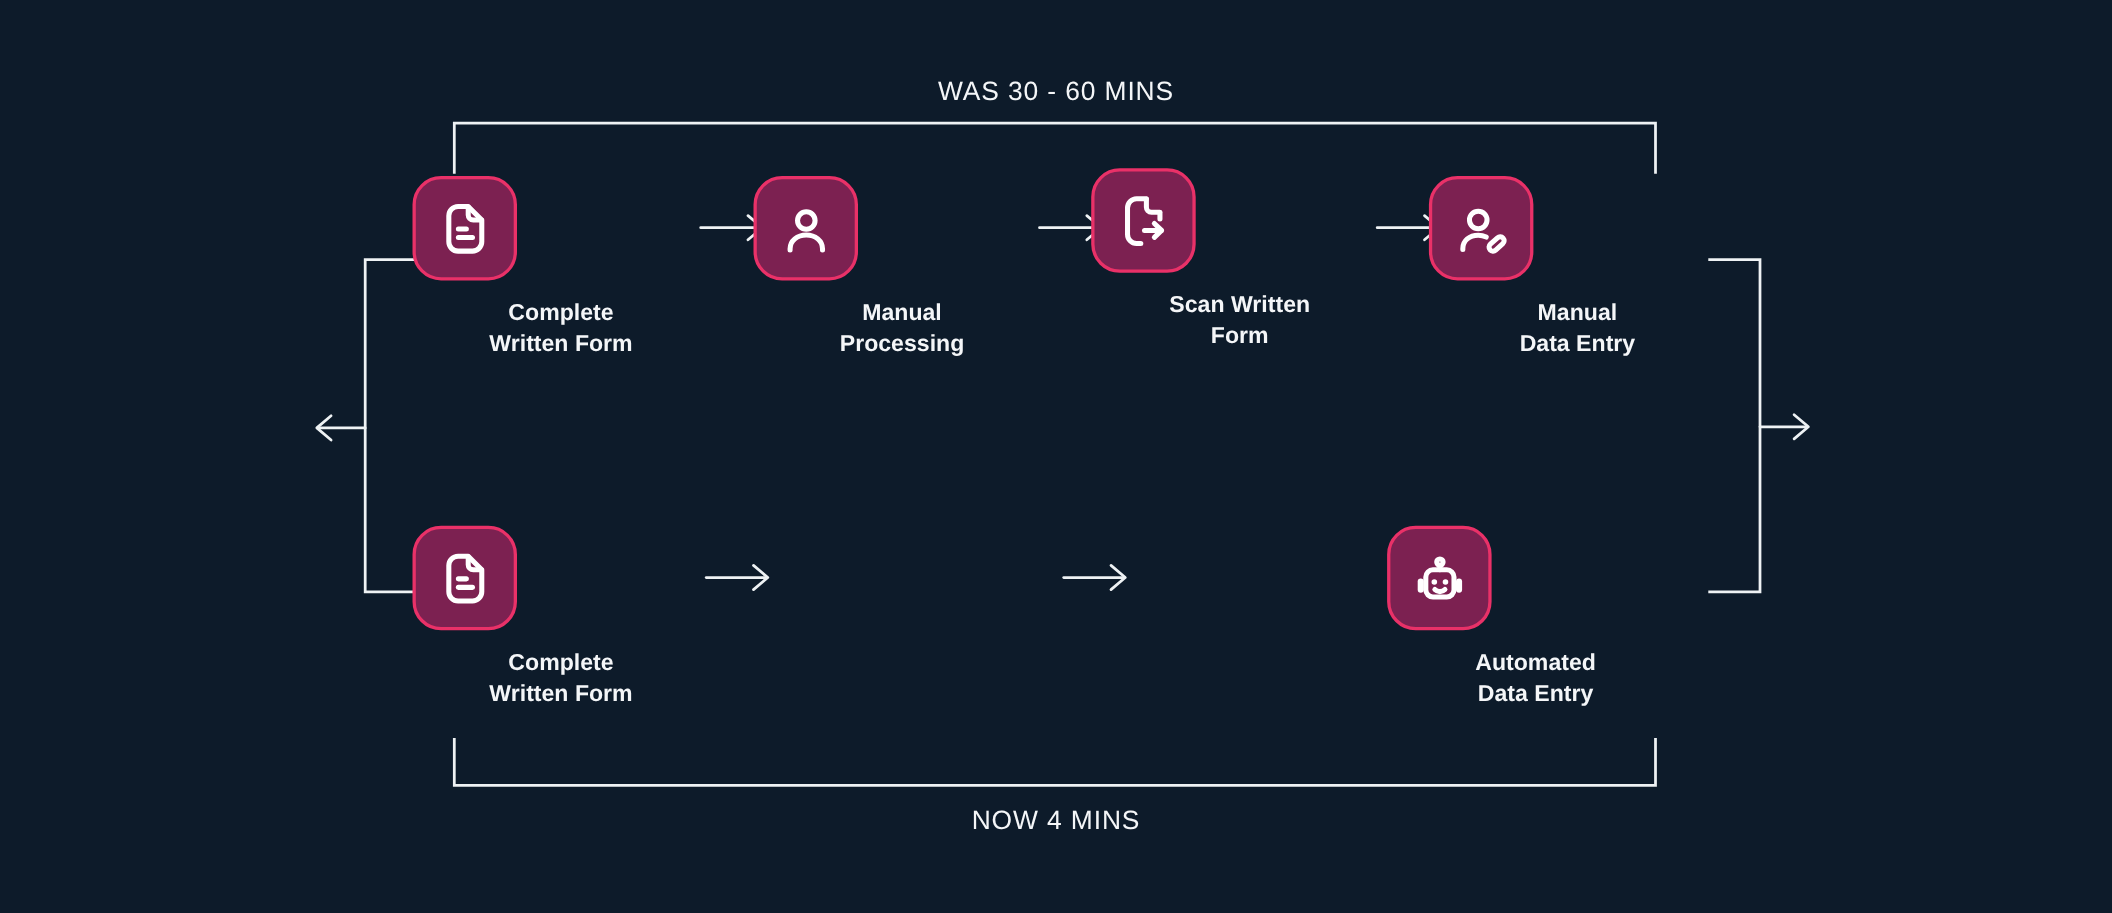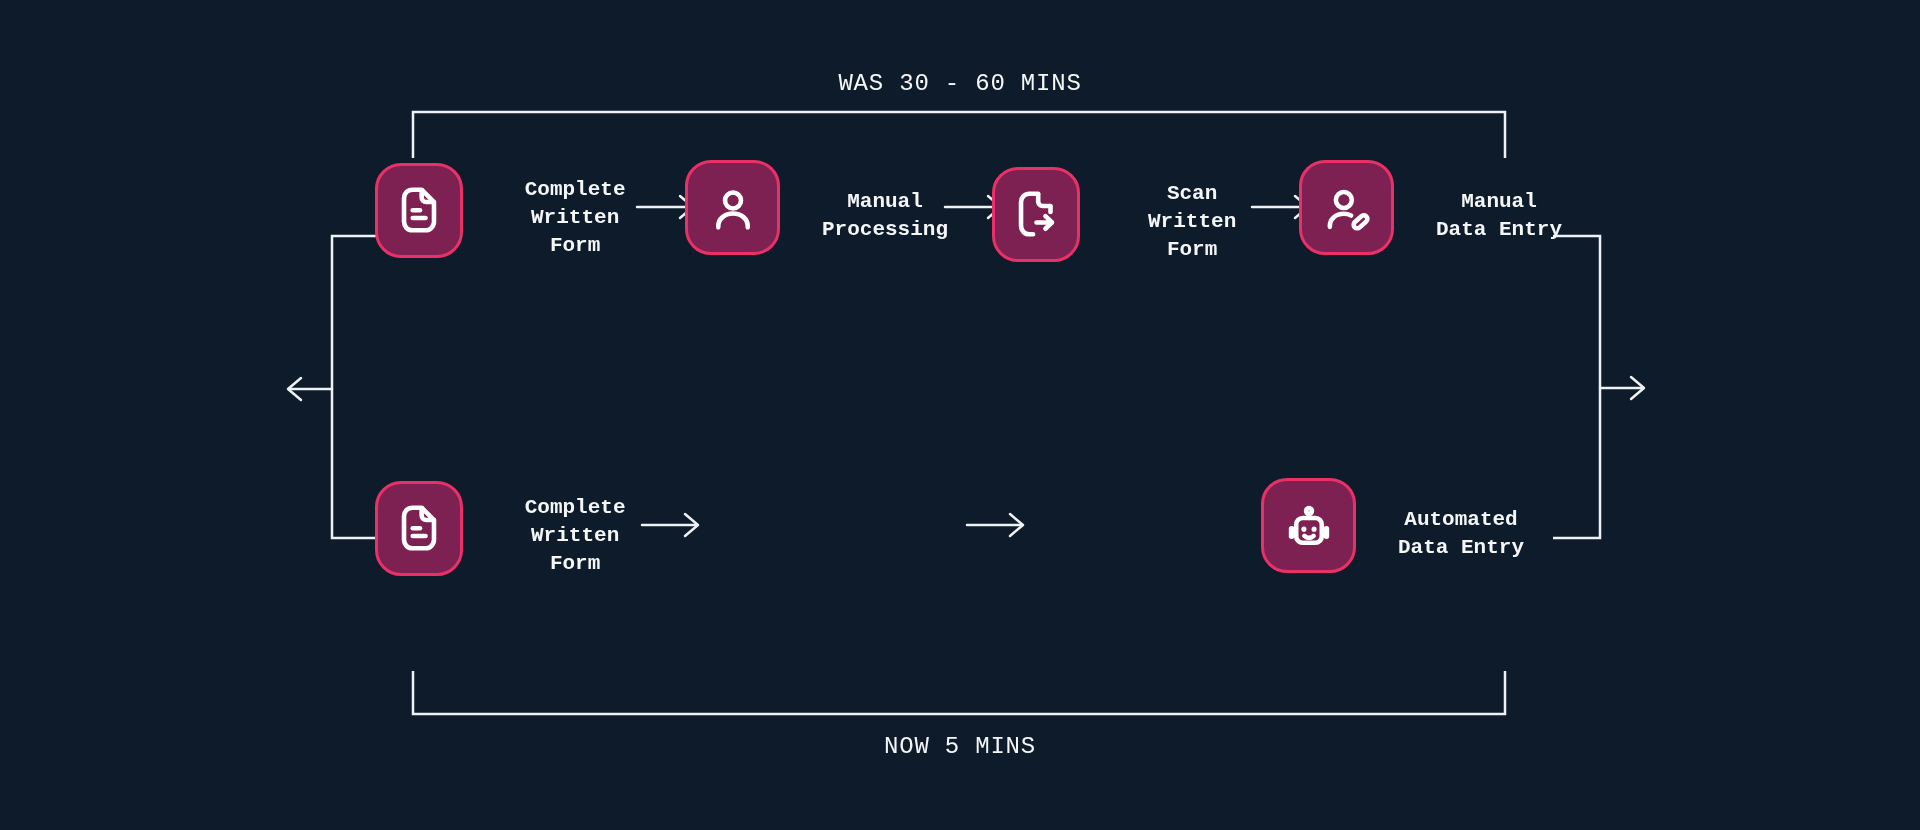--- a/index.html
+++ b/index.html
@@ -6,21 +6,21 @@
     margin: 0;
     padding: 0;
     background: var(--background, #0d1b2a);
   }
   .canvas {
     position: relative;
     width: 1920px;
     height: 830px;
     overflow: hidden;
     background: var(--background, #0d1b2a);
-    font-family: Liberation Mono, monospace;
+    font-family: Liberation Sans, sans-serif;
   }
   svg.connectors {
     position: absolute;
     left: 0; top: 0;
     width: 1920px; height: 830px;
   }
   .connectors .bracket {
     fill: none;
     stroke: var(--connector, #eef2f4);
     stroke-width: 2.5;
@@ -40,23 +40,21 @@
     font-size: 24px;
     font-weight: 400;
     letter-spacing: 0.8px;
     white-space: nowrap;
   }
   .node {
     position: absolute;
     width: 270px;
     transform: translateX(-50%);
     display: flex;
-    flex-direction: row;
-    align-items: center;
-    gap: 42px;
+    flex-direction: column;
   }
   .tile {
     width: 95px;
     height: 95px;
     box-sizing: border-box;
     border-radius: 26px;
     display: flex;
     align-items: center;
     justify-content: center;
   }
@@ -189,21 +187,21 @@
       <path d="M967 525 L1021 525"></path>
         <path d="M1010 514 L1023 525 L1010 536"></path>
     </g>
     <g class="arrow">
       <path d="M1268 525 L1322 525"></path>
         <path d="M1311 514 L1324 525 L1311 536"></path>
     </g>
   </svg>
 
   <div class="duration" style="left:960px; top:70px;">WAS 30 - 60 MINS</div>
-  <div class="duration" style="left:960px; top:733px;">NOW 5 MINS</div>
+  <div class="duration" style="left:960px; top:733px;">NOW 4 MINS</div>
 
 
 
   <div class="node" style="left:510px; top:160px;">
     <div class="tile process">
       <svg class="icon">
           <use href="#i-document"></use>
         </svg>
     </div>
     <div class="label">Complete
@@ -213,21 +211,21 @@
   <div class="node" style="left:820px; top:160px;">
     <div class="tile process">
       <svg class="icon">
           <use href="#i-person"></use>
         </svg>
     </div>
     <div class="label">Manual
 Processing</div>
   </div>
 
-  <div class="node" style="left:1127px; top:164px;">
+  <div class="node" style="left:1127px; top:153px;">
     <div class="tile process">
       <svg class="icon">
           <use href="#i-document-export"></use>
         </svg>
     </div>
     <div class="label">Scan Written
 Form</div>
   </div>
 
   <div class="node" style="left:1434px; top:160px;">

